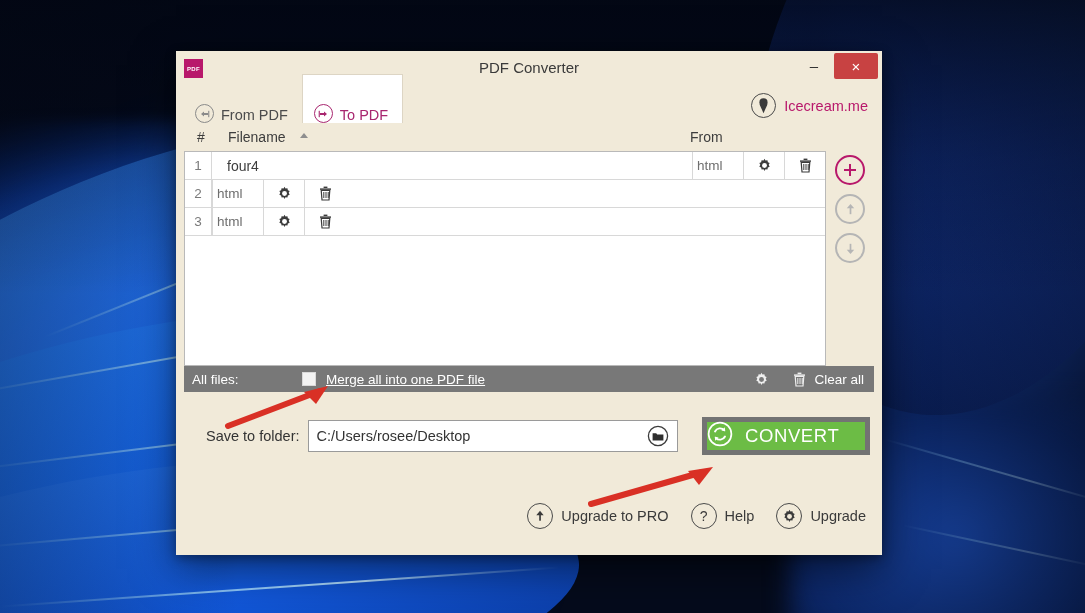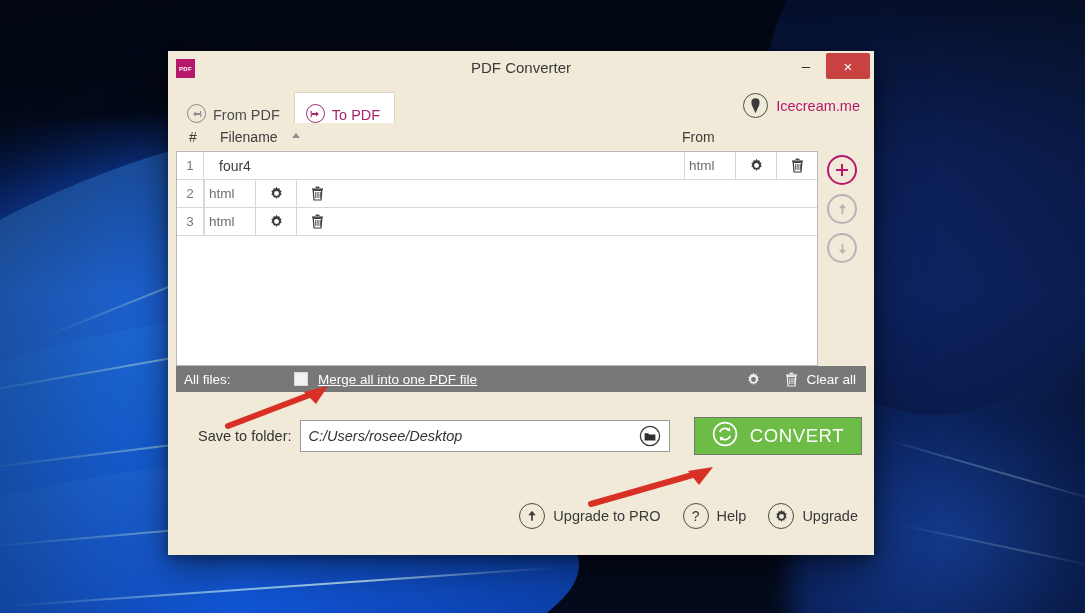--- a/index.html
+++ b/index.html
@@ -101,21 +101,21 @@
   #wp-vignette {
     left: 0; top: 0; width: 1085px; height: 613px;
     background:
       linear-gradient(180deg, rgba(2,6,18,.78) 0%, rgba(2,6,18,.28) 26%, rgba(2,6,18,0) 48%),
       linear-gradient(90deg, rgba(2,6,18,.35) 0%, rgba(2,6,18,0) 22%, rgba(2,6,18,0) 70%, rgba(2,6,18,.45) 100%);
   }
 
   
   #app-window {
     position: absolute;
-    left: 168px; top: 51px;
+    left: 176px; top: 51px;
     width: 706px; height: 504px;
     background: #f1ead9;
     box-shadow: 0 14px 40px rgba(0,0,0,.52), 0 3px 10px rgba(0,0,0,.35);
     display: flex;
     flex-direction: column;
   }
 
   
   #title-bar {
     height: 34px;
@@ -172,21 +172,21 @@
     display: flex; align-items: flex-end; gap: 7px;
     height: 34px; padding: 0 14px 0 11px;
     font-size: 14.5px; color: #4c4c4c;
     position: relative;
   }
   .tab.active {
     background: #fff;
     color: #a8266f;
     border: 1px solid #ddd5c4;
     border-bottom: none;
-    height: 31px;
+    height: 49px;
   }
   .tab-ico {
     width: 19px; height: 19px; border-radius: 50%;
     border: 1.4px solid #8a8a8a;
     display: flex; align-items: center; justify-content: center;
     flex: 0 0 19px;
   }
   .tab.active .tab-ico { border-color: #a8266f; }
   .tab-ico svg { display: block; }
 
@@ -326,32 +326,32 @@
     background: #fff;
     border: 1px solid #9a9a9a;
     display: flex;
     align-items: center;
   }
   #path-value {
     flex: 1 1 auto;
     padding-left: 8px;
     font-size: 14.5px;
     color: #333;
-    white-space: nowrap; overflow: hidden; font-style: italic;
+    white-space: nowrap; overflow: hidden;
   }
   #browse-btn {
     width: 38px; height: 100%;
     display: flex; align-items: center; justify-content: center;
   }
   #convert-btn {
     width: 168px; height: 38px;
     background: #6cbc45;
-    display: flex; align-items: center; justify-content: center;
+    display: flex; align-items: center; 
     gap: 12px;
-    border: 1px solid #737373;
+    border: 5px solid #737373;
     margin-left: 16px;
   }
   #convert-label {
     color: #fff; font-size: 18.5px; letter-spacing: .6px;
   }
 
   
   #footer {
     margin-top: auto;
     display: flex;

